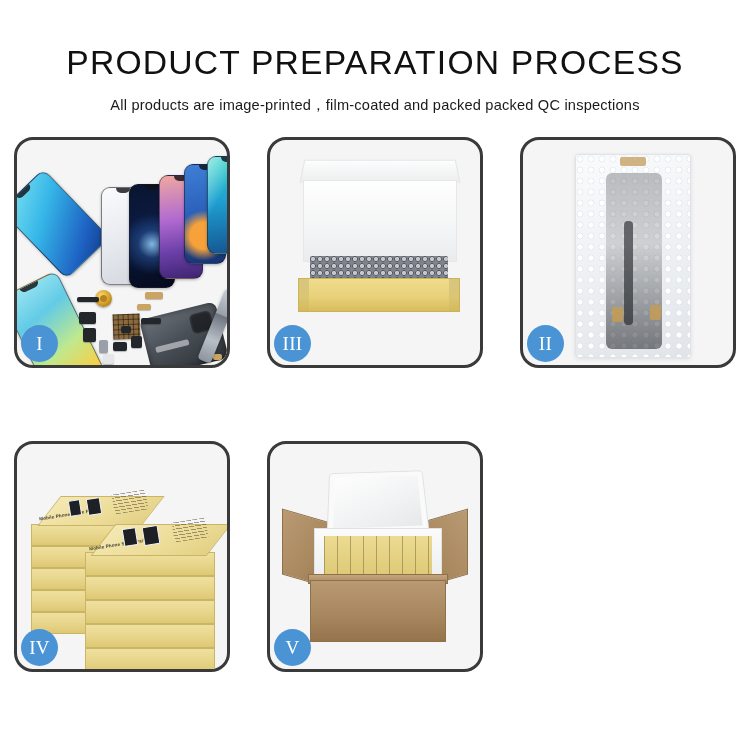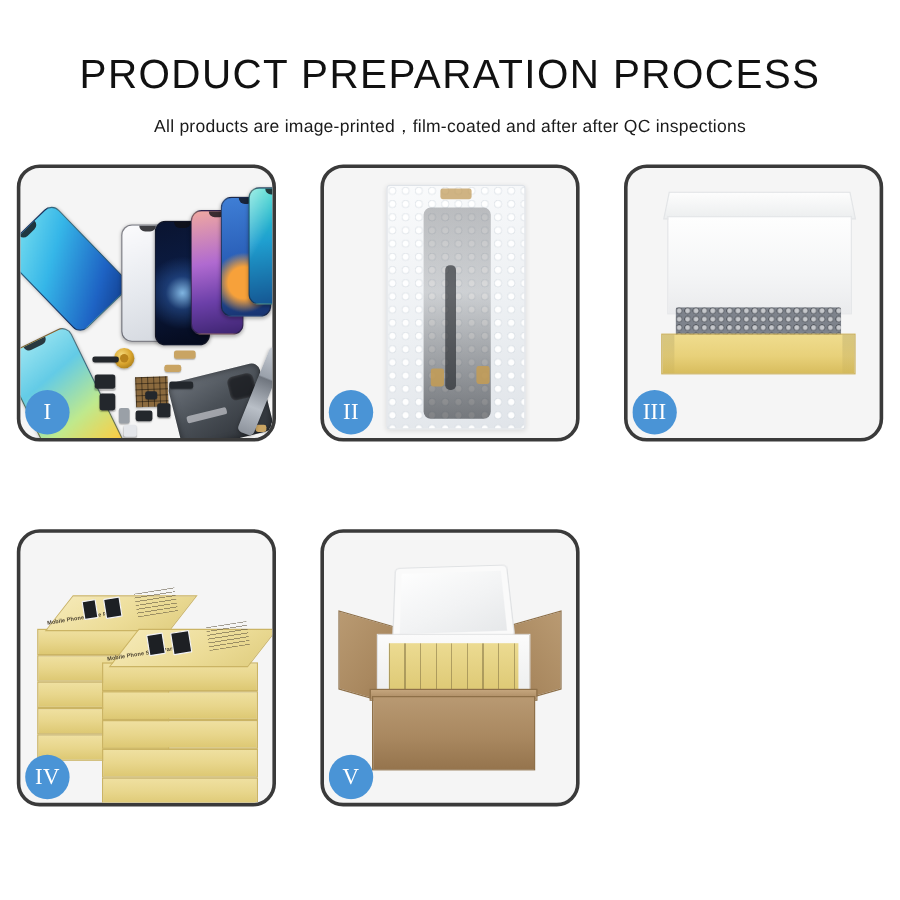--- a/index.html
+++ b/index.html
@@ -378,21 +378,21 @@
     position: absolute; background: rgba(150,120,78,0.85); border-radius: 1px;
   }
 </style>
 </head>
 <body>
 
 <div class="page">
 
   <div class="header">
     <div class="title">PRODUCT PREPARATION PROCESS</div>
-    <div class="subtitle">All products are image-printed，film-coated and after after QC inspections</div>
+    <div class="subtitle">All products are image-printed，film-coated and packed packed QC inspections</div>
   </div>
 
   <div class="grid">
 
     <div class="panel">
       <div class="panel-inner">
         <div class="scene">
           <div class="ph ph-b"></div>
           <div class="ph ph-a"></div>
           <div class="ph ph-c"></div>
@@ -420,39 +420,39 @@
           <div class="part dark" style="left:104px; top:186px; width:10px; height:7px;"></div>
           <div class="part tan" style="left:196px; top:214px; width:9px;  height:6px;"></div>
           <div class="driver"></div>
         </div>
       </div>
       <div class="badge">I</div>
     </div>
 
     <div class="panel">
       <div class="panel-inner">
+        <div class="m-lid"></div>
+        <div class="m-back"></div>
+        <div class="m-foam"></div>
+        <div class="m-front"></div>
+      </div>
+      <div class="badge">III</div>
+    </div>
+
+    <div class="panel">
+      <div class="panel-inner">
         <div class="bag">
           <div class="bag-seal"></div>
           <div class="bag-strip"></div>
           <div class="bag-cable"></div>
           <div class="bag-tab" style="left:36px; top:152px;"></div>
           <div class="bag-tab" style="left:74px; top:150px;"></div>
         </div>
       </div>
       <div class="badge">II</div>
-    </div>
-
-    <div class="panel">
-      <div class="panel-inner">
-        <div class="m-lid"></div>
-        <div class="m-back"></div>
-        <div class="m-foam"></div>
-        <div class="m-front"></div>
-      </div>
-      <div class="badge">III</div>
     </div>
 
     <div class="panel">
       <div class="panel-inner">
         <div class="stack">
 
           <div class="bx" style="left:4px;  top:58px;  width:110px; height:22px;"></div>
           <div class="bx" style="left:4px;  top:80px;  width:110px; height:22px;"></div>
           <div class="bx" style="left:4px;  top:102px; width:110px; height:22px;"></div>
           <div class="bx" style="left:4px;  top:124px; width:110px; height:22px;"></div>

